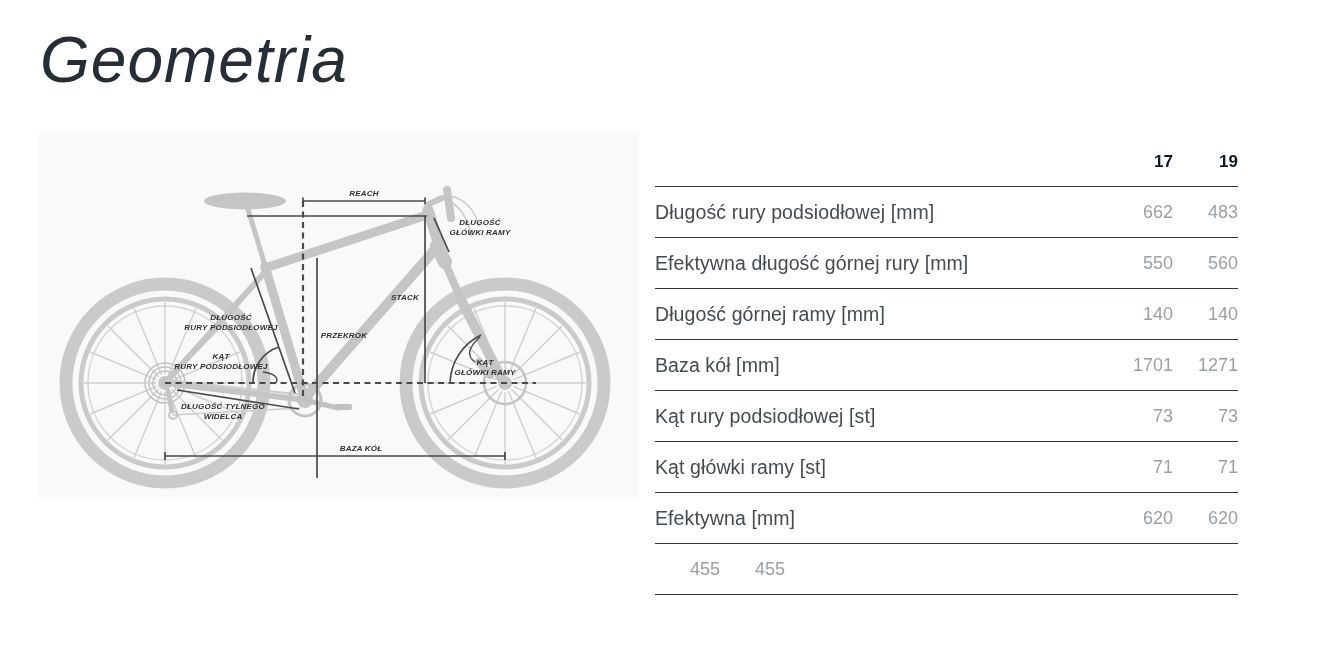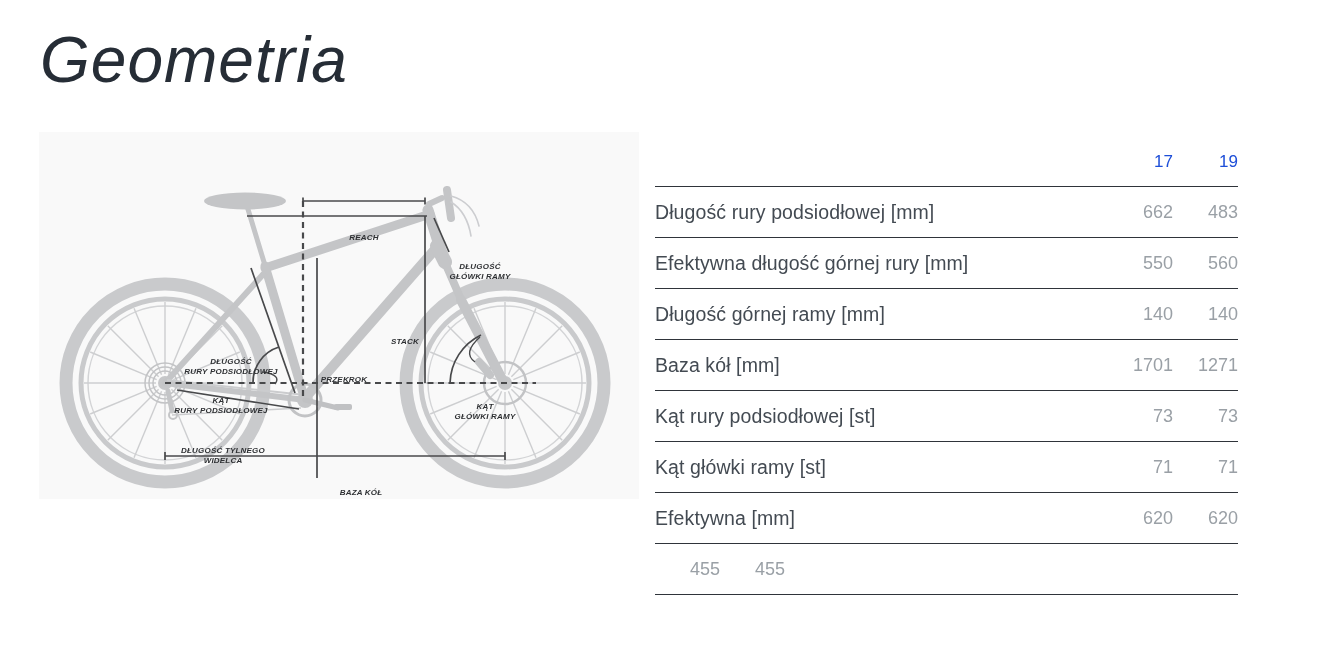--- a/index.html
+++ b/index.html
@@ -6,29 +6,29 @@
   .page{position:relative;width:1341px;height:652px;background:#ffffff;overflow:hidden;
         font-family:"Liberation Sans",sans-serif;}
   
   .title{position:absolute;left:40px;top:27px;font-style:italic;font-weight:500;
          font-size:64px;line-height:1.05;color:#262d36;letter-spacing:1px;}
   
   .diagram{position:absolute;left:39px;top:132px;width:600px;height:367px;background:#f9f9f9;}
   .diagram svg{position:absolute;left:0;top:0;}
   .dlbl{position:absolute;transform:translate(-50%,-50%);text-align:center;
         font-style:italic;font-weight:700;font-size:8px;line-height:1.25;
-        color:#2e3033;letter-spacing:.2px;margin-top:44px;}
+        color:#2e3033;letter-spacing:.2px;}
   .dlbl div{white-space:nowrap;}
   
   .geo-table{position:absolute;left:655px;top:138px;width:583px;}
   .thead{display:flex;align-items:center;height:48px;border-bottom:1px solid #2f343a;}
   .trow{display:flex;align-items:center;height:50px;border-bottom:1px solid #2f343a;}
   .tlabel{flex:1;font-size:19.5px;color:#434a52;letter-spacing:.1px;}
   .tval{width:65px;text-align:right;font-size:18px;color:#9aa0a6;}
-  .thead .tval{font-weight:400;font-size:17px;color:#1d4ed8;}
+  .thead .tval{font-weight:700;font-size:17px;color:#0f172a;}
 </style>
 </head>
 <body>
 
 <div class="page">
 
   <div class="title">Geometria</div>
 
   <div class="diagram">
     <svg width="600" height="367" viewBox="0 0 600 367">

